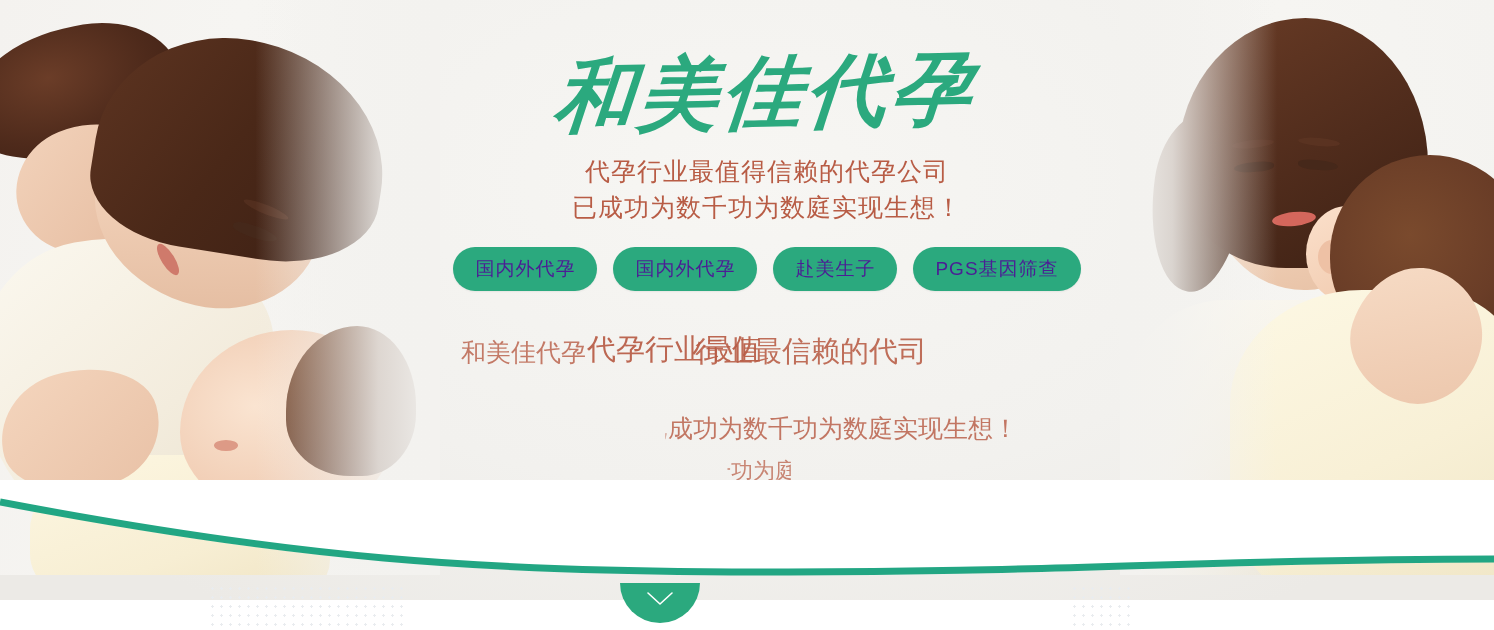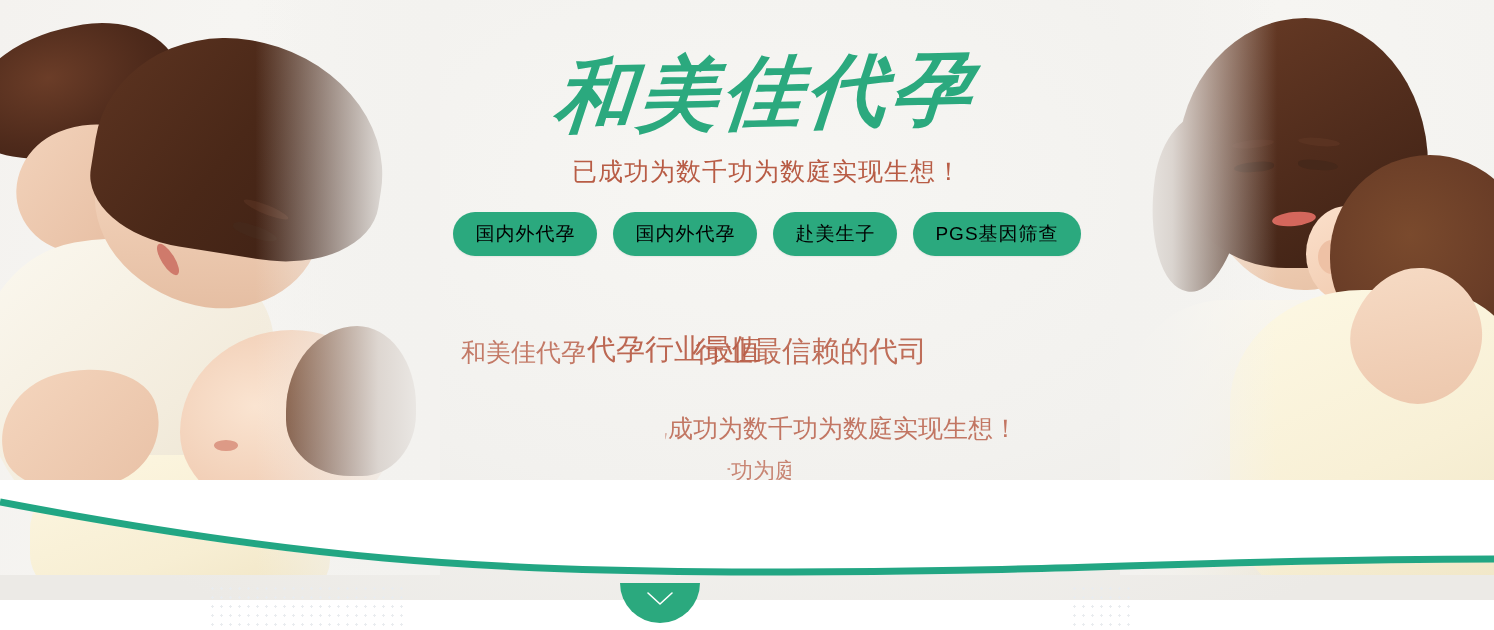--- a/index.html
+++ b/index.html
@@ -267,21 +267,21 @@
   .tagline div { white-space: nowrap; }
 
   .pill-row {
     margin-top: 22px;
     display: flex;
     justify-content: center;
     gap: 16px;
   }
   .pill {
     background: #2BA97E;
-    color: #000000;
+    color: #4c1d95;
     font-size: 19px;
     letter-spacing: 1px;
     padding: 9px 22px;
     border-radius: 999px;
     white-space: nowrap;
     cursor: pointer;
     box-shadow: 0 1px 2px rgba(0,0,0,.06);
   }
 
   
@@ -386,20 +386,21 @@
     <div class="r-baby-body"></div>
     <div class="r-hand"></div>
     <div class="fade"></div>
   </div>
 
   <div class="center">
 
     <h1 class="brand-title">和美佳代孕</h1>
 
     <div class="tagline">
+      <div>代孕行业最值得信赖的代孕公司</div>
       <div>已成功为数千功为数庭实现生想！</div>
     </div>
 
     <div class="pill-row">
       <div class="pill">国内外代孕</div>
       <div class="pill">国内外代孕</div>
       <div class="pill">赴美生子</div>
       <div class="pill">PGS基因筛查</div>
     </div>
 

